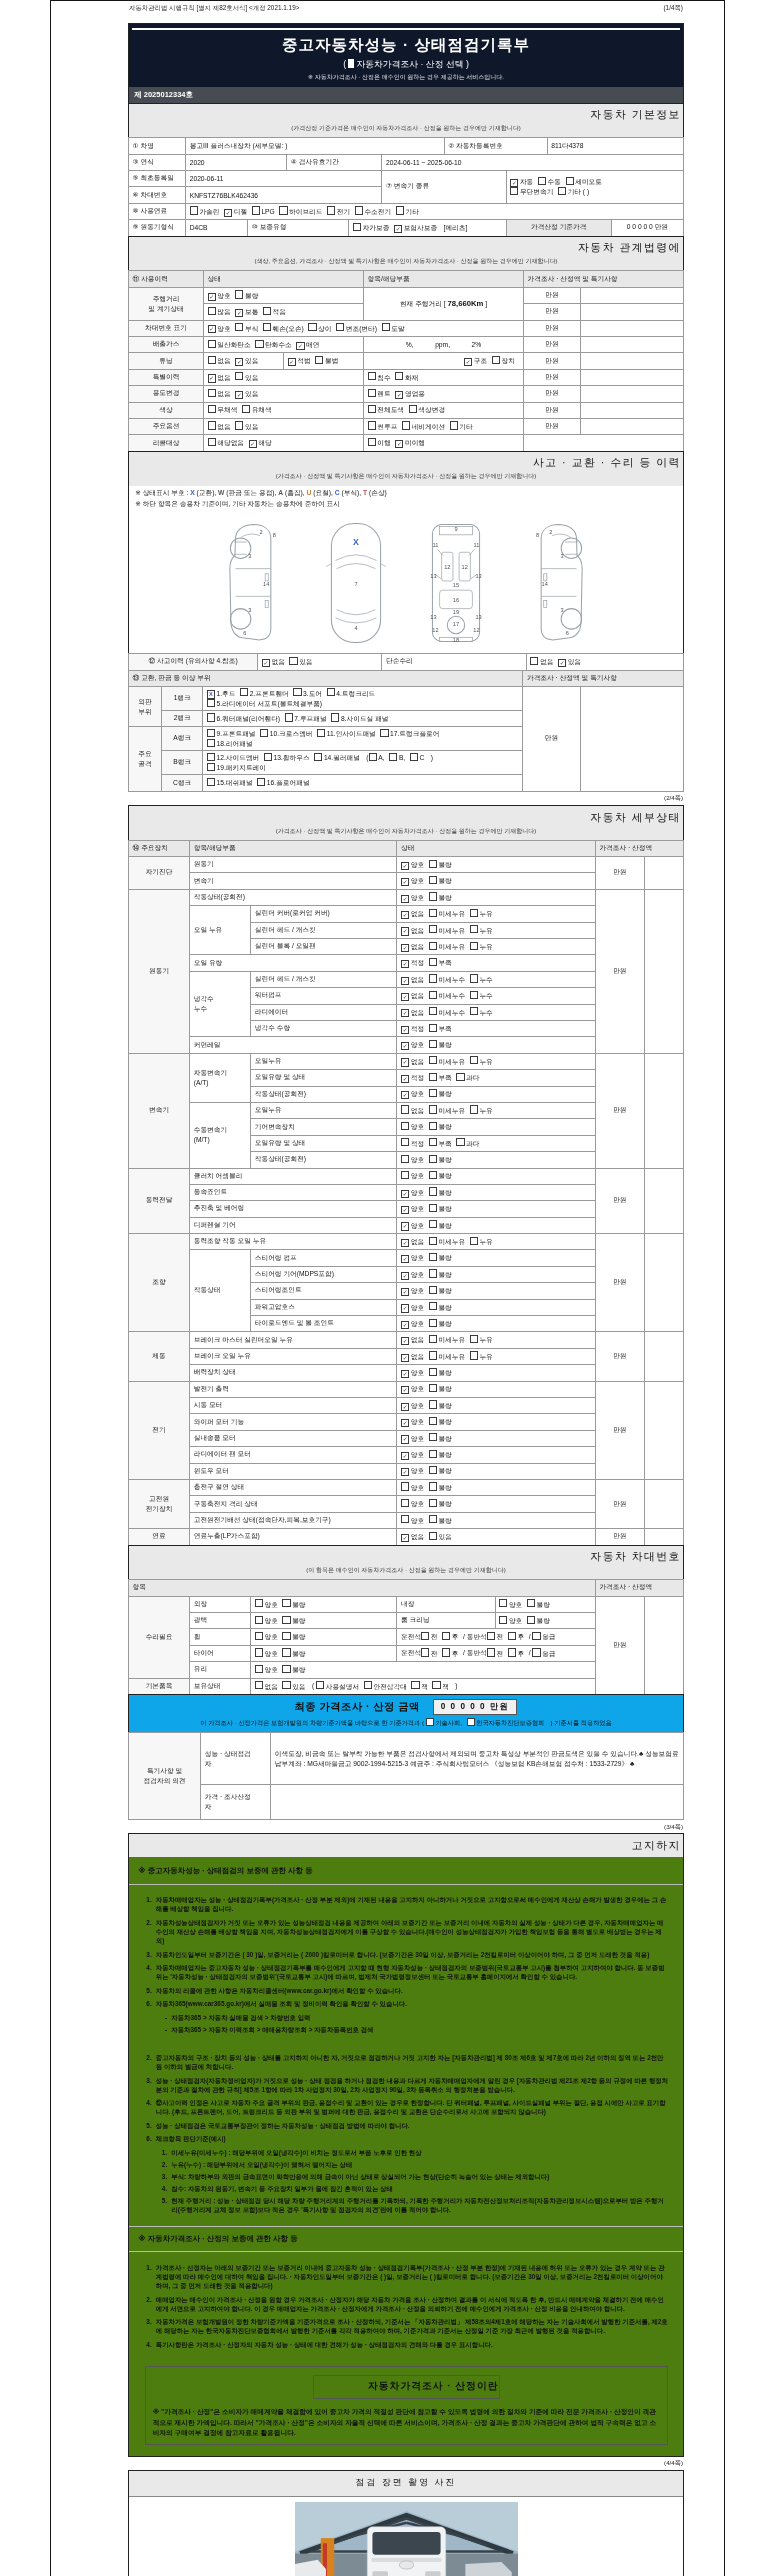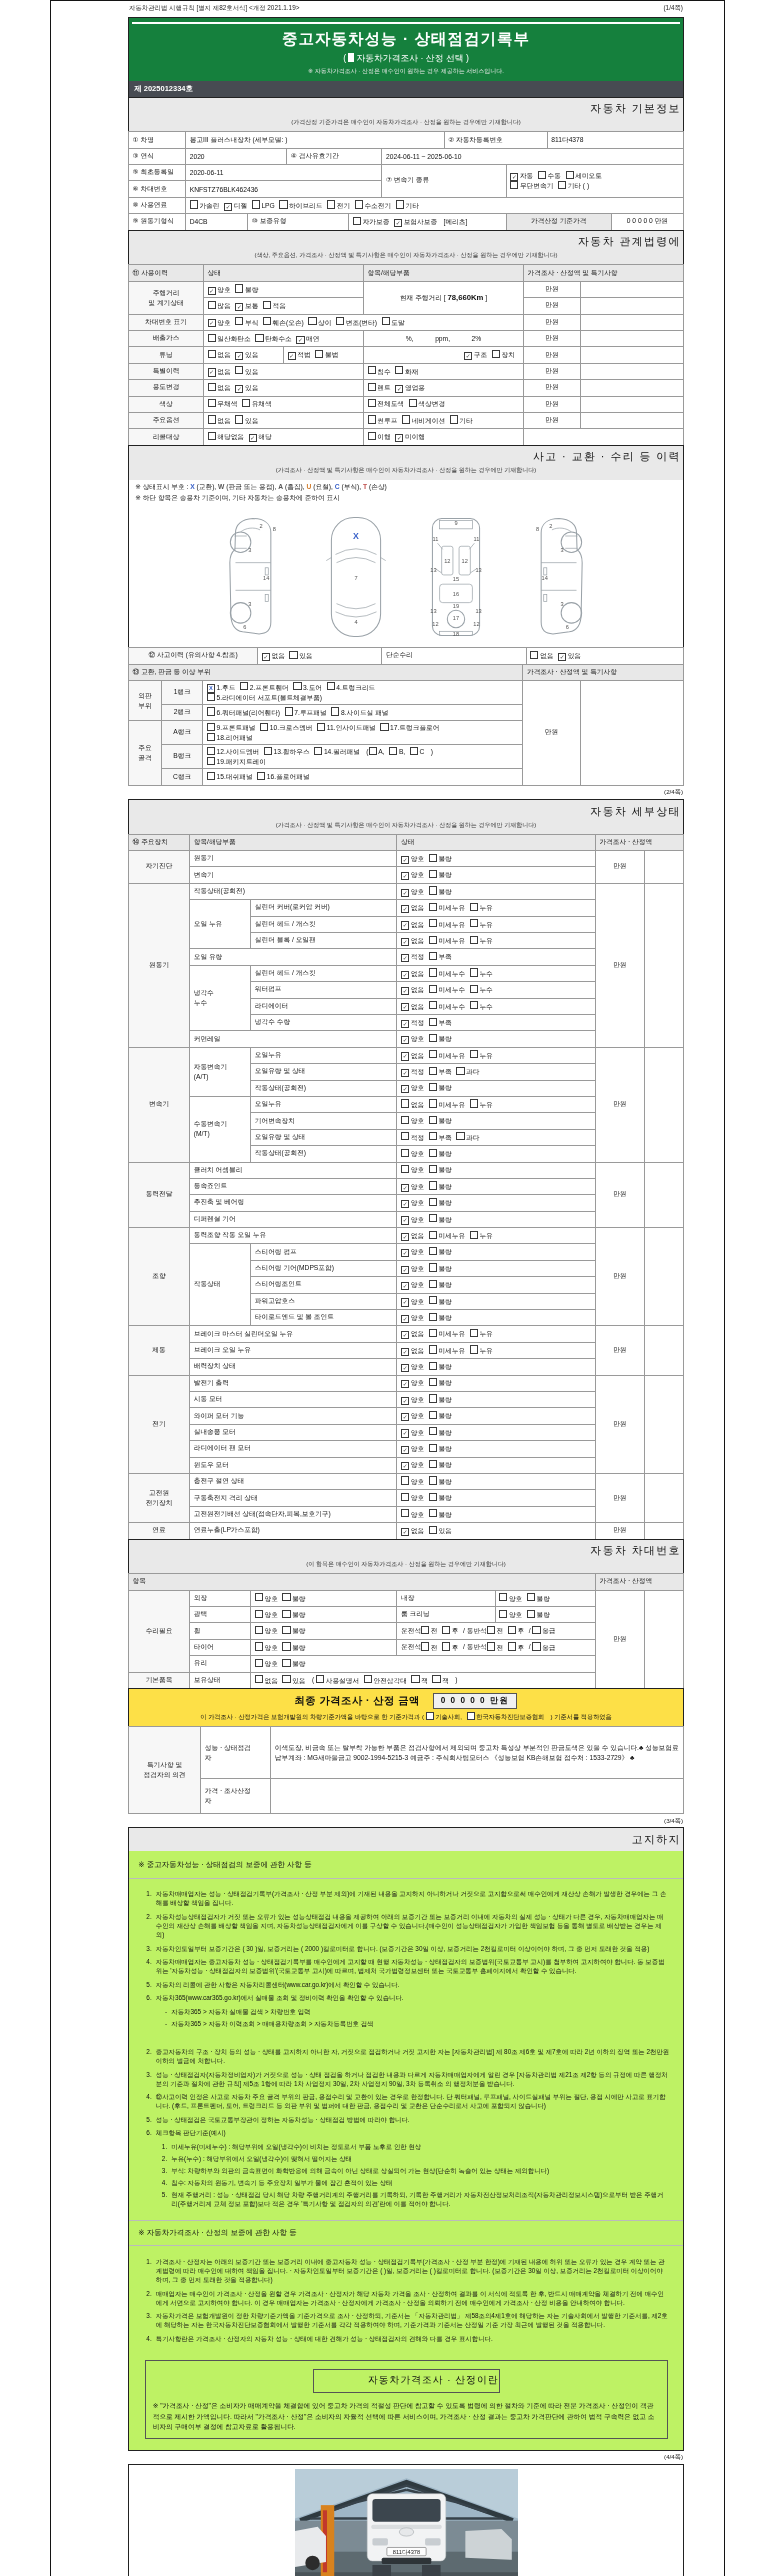--- a/index.html
+++ b/index.html
@@ -4,21 +4,21 @@
 <style>
   html,body{margin:0;padding:0;background:#fff;}
   body{width:773px;height:2576px;overflow:hidden;position:relative;
        font-family:"Liberation Sans","DejaVu Sans",sans-serif;color:#111;}
   #doc{position:absolute;left:50px;top:0;width:673px;height:2575px;
        border:1px solid #141414;background:#fff;}
   #sheet{margin-left:77px;width:556px;}
   .topline{display:flex;justify-content:space-between;font-size:6.4px;color:#222;padding:2.6px 1px 1.5px 1px;}
   .pagemark{text-align:right;font-size:6.2px;color:#222;padding:2.6px 1px;}
   
-  .titlebox{background:#15803d;color:#fff;border:1px solid #222;padding:2.1px 0 5.2px 0;margin-top:3px;}
+  .titlebox{background:#0f172a;color:#fff;border:1px solid #222;padding:2.1px 0 5.2px 0;margin-top:9px;}
   .titlebox .stripe{height:2.6px;background:#fff;margin:1.5px 2.6px 5.2px 2.6px;}
   .titlebox h1{margin:1px 0 2.1px 0;text-align:center;font-size:15.5px;letter-spacing:1px;font-weight:bold;}
   .titlebox .sub{text-align:center;font-size:8.8px;margin:1px 0;}
   .titlebox .sub .sq{display:inline-block;width:6.2px;height:8.2px;background:#fff;vertical-align:-1px;margin:0 2.1px;}
   .titlebox .note{text-align:center;font-size:6px;color:#e8e8e8;margin-top:2.1px;}
   .docbar{background:#474b52;color:#fff;font-size:7.5px;font-weight:bold;padding:2.6px 5.2px;border:1px solid #222;border-top:none;margin-top:-0.5px;}
   .sechead{background:#e9e9e9;border:1px solid #222;margin-top:-1px;text-align:center;padding:4.6px 2.1px 4.1px 2.1px;}
   .sechead .t{font-size:10.8px;letter-spacing:1.5px;font-weight:500;text-align:right;}
   .sechead .n{font-size:6px;color:#333;margin-top:2.1px;}
   .ftable{border-collapse:collapse;table-layout:fixed;width:100%;border:1px solid #222;margin-top:-1px;background:#fff;}
@@ -39,26 +39,26 @@
   .legendrow{border:1px solid #222;border-top:none;margin-top:-1px;padding:3.1px 6.2px;font-size:6.7px;background:#fff;}
   .legendrow .l2{margin-top:2.1px;}
   .diagrams{border:1px solid #222;border-top:none;margin-top:-1px;background:#fff;
             display:flex;justify-content:center;gap:17.5px;padding:6.2px 0 5.2px 0;}
   .diagrams svg{display:block;}
   .dg-num{font-size:11px;fill:#555;}
   .dg-x{font-size:17px;font-weight:bold;fill:#3a62c9;}
   .dshape{fill:none;stroke:#9aa2a8;stroke-width:2;}
   .dshape2{fill:none;stroke:#9aa2a8;stroke-width:1.4;}
   
-  .finalprice{border:1px solid #222;margin-top:-1px;background:#fde047;padding:3.6px 5.2px 4.1px 5.2px;}
+  .finalprice{border:1px solid #222;margin-top:-1px;background:#0ea5e9;padding:3.6px 5.2px 4.1px 5.2px;}
   .finalprice .row1{text-align:center;font-size:10.3px;font-weight:bold;letter-spacing:0.5px;}
   .finalprice .valbox{display:inline-block;border:0.8px solid #555;background:#f1f1f1;padding:1.5px 7.2px;font-size:8.2px;margin-left:9.3px;letter-spacing:1.5px;}
   .finalprice .note{text-align:center;font-size:6.2px;margin-top:3.1px;}
   
-  .noticebody{border:1px solid #222;border-top:none;margin-top:-1px;background:#bef264;padding:2.1px 0;}
+  .noticebody{border:1px solid #222;border-top:none;margin-top:-1px;background:#4d7c0f;padding:2.1px 0;font-weight:bold;}
   .nhead{font-size:7.5px;padding:7.2px 9.3px;border-bottom:0.5px solid #bbb;}
   .nblock{padding:6.2px 13.4px 5.2px 10.3px;}
   .nitem{display:flex;margin:4.6px 0;font-size:6.4px;line-height:9px;}
   .nnum{width:12.4px;flex:none;text-align:right;margin-right:4.1px;}
   .ntext{white-space:normal;}
   .nsub{display:flex;margin:3.1px 0 3.1px 15.5px;font-size:6.4px;line-height:9px;}
   .ndiv{border-top:0.5px solid #bbb;margin:3.1px 0 0 0;}
   .pricebox-outer{margin:7.2px 15.5px 8.2px 15.5px;border:0.8px solid #555;padding:8.2px 7.2px 6.2px 7.2px;}
   .pricebox-title{width:185px;margin:0 auto;border:0.8px solid #555;text-align:right;font-size:9.8px;letter-spacing:1px;padding:4.6px 0;}
   .pricebox-text{font-size:6.7px;line-height:10.3px;margin-top:8.2px;white-space:normal;}
@@ -799,20 +799,21 @@
         </div>
     <div class="pricebox-outer">
       <div class="pricebox-title">자동차가격조사 · 산정이란</div>
       <div class="pricebox-text">※ "가격조사 · 산정"은 소비자가 매매계약을 체결함에 있어 중고차 가격의 적절성 판단에 참고할 수 있도록 법령에 의한 절차와 기준에 따라 전문 가격조사 · 산정인이 객관적으로 제시한 가액입니다. 따라서 "가격조사 · 산정"은 소비자의 자율적 선택에 따른 서비스이며, 가격조사 · 산정 결과는 중고차 가격판단에 관하여 법적 구속력은 없고 소비자의 구매여부 결정에 참고자료로 활용됩니다.</div>
     </div>
   </div>
 
   <div class="pagemark">(4/4쪽)</div>
 
   <div class="photosec">
+    <div class="photohead">점검 장면 촬영 사진</div>
 
     <div class="photocell">
       <svg width="223" height="127" viewBox="0 0 432 246">
         <rect width="432" height="246" fill="#8d9aa5"></rect>
         <rect x="0" y="0" width="432" height="120" fill="#9fb6c6"></rect>
         <polygon points="0,96 216,18 432,96 432,0 0,0" fill="#b9cdd9"></polygon>
         <path d="M10,100 L216,26 L422,100" stroke="#2f3a40" stroke-width="10" fill="none"></path>
         <path d="M60,84 L216,32 M120,64 L216,40 M372,84 L216,32 M312,64 L216,40 M30,96 L402,96" stroke="#37424a" stroke-width="5" fill="none"></path>
         <rect x="0" y="100" width="432" height="60" fill="#7c8b94"></rect>
         <rect x="0" y="160" width="432" height="86" fill="#5d6a70"></rect>

